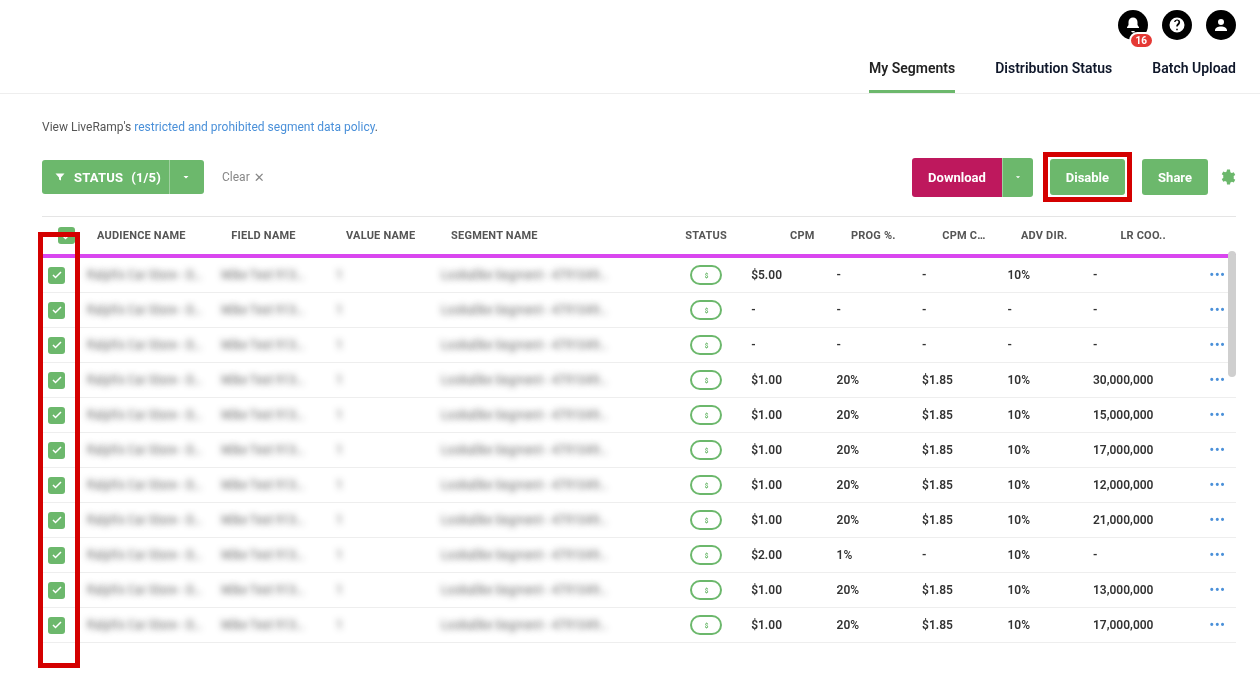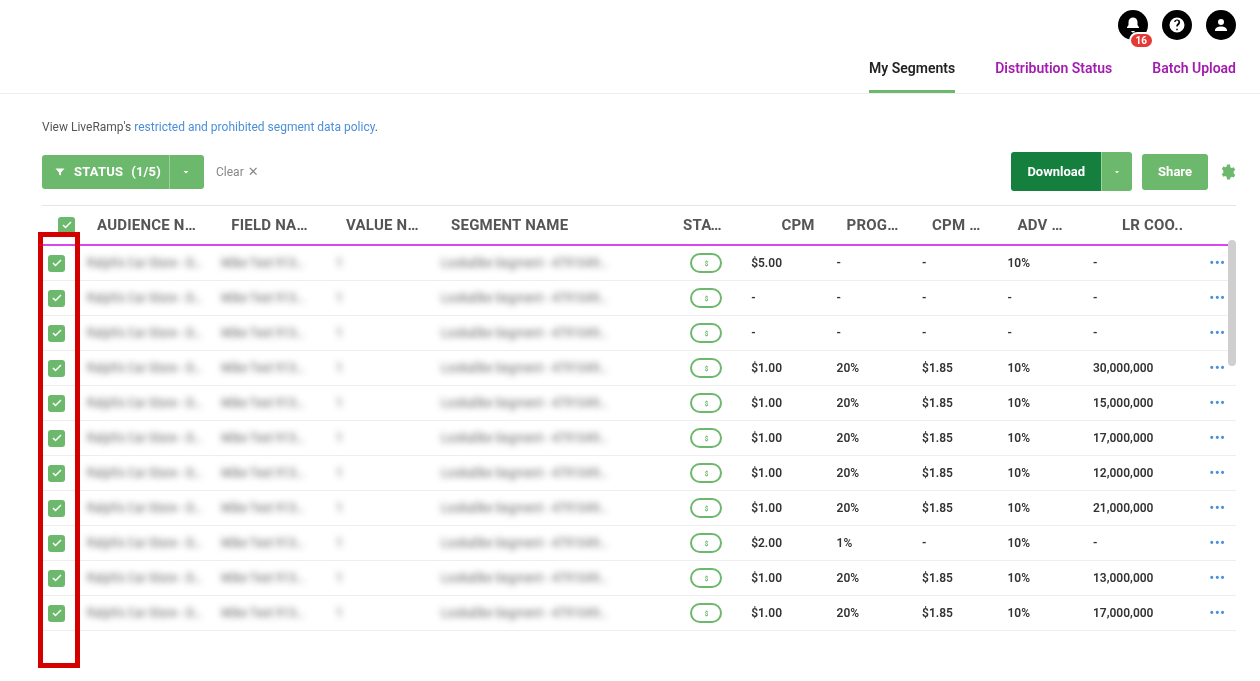--- a/index.html
+++ b/index.html
@@ -3,49 +3,49 @@
 <meta charset="utf-8">
 <style>
   * { box-sizing: border-box; }
   body { margin:0; font-family: -apple-system, BlinkMacSystemFont, "Segoe UI", Roboto, Helvetica, Arial, sans-serif; background:#fff; color:#333;}
   .page { width:1260px; height:681px; position:relative; }
   .topbar { display:flex; justify-content:flex-end; align-items:center; gap:14px; padding:10px 24px 4px 24px;}
   .icon-circle { width:30px; height:30px; border-radius:50%; background:#000; color:#fff; display:flex; align-items:center; justify-content:center; position:relative;}
   .icon-circle svg { width:18px; height:18px; fill:#fff; }
   .badge { position:absolute; top:-6px; right:-6px; background:#e53935; color:#fff; border-radius:10px; font-size:10px; font-weight:bold; padding:1px 5px; min-width:16px; text-align:center; border:2px solid #fff;margin-top:28px;}
   .tabs { display:flex; justify-content:flex-end; gap:40px; padding:8px 24px 0 24px; border-bottom:1px solid #eee;}
-  .tab { font-size:14px; font-weight:600; color:#a21caf; padding:8px 0 14px 0; border-bottom:3px solid transparent;}
+  .tab { font-size:14px; font-weight:600; color:#0f172a; padding:8px 0 14px 0; border-bottom:3px solid transparent;}
   .tab.active { color:#222; border-bottom-color:#6cb86c;}
   .heading-wrap { padding:22px 24px 4px 42px;}
   .heading { font-size:26px; font-weight:400; color:#444;}
   .heading .sub { font-size:12px; color:#666; margin-left:8px; font-weight:400;}
   .heading .sub b { font-weight:700; color:#333;}
   .policy { font-size:12px; color:#555; margin-top:4px;}
   .policy a { color:#4a90d9; text-decoration:none;}
   .toolbar { display:flex; align-items:center; gap:10px; padding:14px 24px 8px 42px;}
   .search-input { width:185px; height:34px; padding:6px 10px; font-size:13px; border:1px solid #d6d6d6; border-radius:2px; color:#777;}
   .pill { display:flex; align-items:center; background:#6cb86c; color:#fff; height:34px; padding:0 12px; font-size:13px; font-weight:700; border-radius:3px; gap:8px; letter-spacing:0.2px;}
   .pill .div { width:1px; height:34px; background:rgba(255,255,255,0.35);}
   .pill svg { width:12px; height:12px; fill:#fff;}
   .pill .count { font-weight:700;}
   .pill .caret { margin-left:2px;}
-  .clear { font-size:12px; color:#888; display:flex; align-items:center; gap:4px; margin-left:2px;}
+  .clear { font-size:12px; color:#888; display:flex; align-items:center; gap:4px; margin-left:8px;}
   .clear .x { font-size:13px;}
   .spacer { flex:1;}
   .btn { background:#6cb86c; color:#fff; height:36px; display:flex; align-items:center; padding:0 16px; font-size:13px; font-weight:700; border-radius:3px;}
   .btn-split { display:flex; align-items:stretch;}
-  .btn-split .main { background:#15803d; color:#fff; display:flex; align-items:center; padding:12px 16px; font-size:13px; font-weight:700; border-radius:3px 0 0 3px;}
+  .btn-split .main { background:#be185d; color:#fff; display:flex; align-items:center; padding:12px 16px; font-size:13px; font-weight:700; border-radius:3px 0 0 3px;}
   .btn-split .drop { background:#6cb86c; color:#fff; display:flex; align-items:center; padding:0 10px; border-left:1px solid rgba(255,255,255,0.35); border-radius:0 3px 3px 0;}
   .disable-box { border:5px solid #d40000; padding:2px;}
   .gear { width:18px; height:18px; }
   .gear svg { width:18px; height:18px; fill:#6cb86c;}
   .table-wrap { position:relative; margin:6px 24px 0 42px; border-top:1px solid #e5e5e5;}
   .table-scroll { height:430px; overflow:hidden; }
   table { width:100%; border-collapse:collapse; font-size:12px; table-layout:fixed;}
-  thead th { text-align:left; font-size:15px; font-weight:700; color:#555; padding:10px 16px; border-bottom:2px solid #d946ef; letter-spacing:0.2px; white-space:nowrap; overflow:hidden; text-overflow:ellipsis;}
+  thead th { text-align:left; font-size:11px; font-weight:700; color:#555; padding:10px 16px; border-bottom:4px solid #d946ef; letter-spacing:0.2px; white-space:nowrap; overflow:hidden; text-overflow:ellipsis;}
   tbody td { padding:7px 6px; border-bottom:1px solid #eee; color:#444; white-space:nowrap;}
   .col-check { width:32px; }
   .col-aud { width:110px; }
   .col-field { width:94px; }
   .col-value { width:86px; }
   .col-seg { width:190px; }
   .col-status { width:64px; text-align:center;}
   .col-num { width:70px; text-align:right;}
   .col-num-l { width:70px; text-align:left;}
   .col-cookies { width:92px; text-align:left;}
@@ -56,21 +56,21 @@
   .status-pill { display:inline-flex; align-items:center; justify-content:center; width:32px; height:20px; border:2px solid #6cb86c; border-radius:12px;}
   .status-pill svg { width:11px; height:11px; fill:#6cb86c;}
   .num { text-align:left; font-weight:600; color:#333; font-size:12px;}
   .num-l { text-align:left; font-weight:600; color:#333; font-size:12px;}
   .more { color:#4a90d9; font-weight:900; letter-spacing:1px; cursor:pointer;}
   .left-redbox { position:absolute; left:38px; top:232px; width:42px; height:436px; border:5px solid #d40000; pointer-events:none;}
   .scroll-thumb { position:absolute; right:0; top:34px; width:8px; height:126px; background:#cfcfcf; border-radius:4px;}
   
   th.center, td.center { text-align:center;}
   th.right, td.right { text-align:right;}
-  th.pl { text-align:right;}
+  th.pl { text-align:center;}
 </style>
 </head>
 <body>
 <div class="page">
 
 <div class="topbar">
   <div class="icon-circle">
     <svg viewBox="0 0 24 24">
           <path d="M12 2a6 6 0 00-6 6v4l-2 3v1h16v-1l-2-3V8a6 6 0 00-6-6zm0 20a2.5 2.5 0 002.45-2h-4.9A2.5 2.5 0 0012 22z"></path>
         </svg>
@@ -117,20 +117,23 @@
     <span class="x">✕</span>
   </div>
   <div class="spacer"></div>
   <div class="btn-split">
     <div class="main">Download</div>
     <div class="drop">
       <svg viewBox="0 0 24 24" width="10" height="10" fill="#fff">
             <path d="M7 10l5 5 5-5z"></path>
           </svg>
     </div>
+  </div>
+  <div class="disable-box">
+    <div class="btn">Disable</div>
   </div>
   <div class="btn">Share</div>
   <div class="gear">
     <svg viewBox="0 0 24 24">
           <path d="M12 8a4 4 0 100 8 4 4 0 000-8zm9 4a7 7 0 00-.1-1.2l2.1-1.6-2-3.4-2.5 1a7 7 0 00-2-1.2L16 2h-4l-.5 2.6a7 7 0 00-2 1.2l-2.5-1-2 3.4 2.1 1.6A7 7 0 007 12a7 7 0 00.1 1.2L5 14.8l2 3.4 2.5-1a7 7 0 002 1.2L12 22h4l.5-2.6a7 7 0 002-1.2l2.5 1 2-3.4-2.1-1.6A7 7 0 0021 12z"></path>
         </svg>
   </div>
 </div>
 
 <div class="table-wrap">

